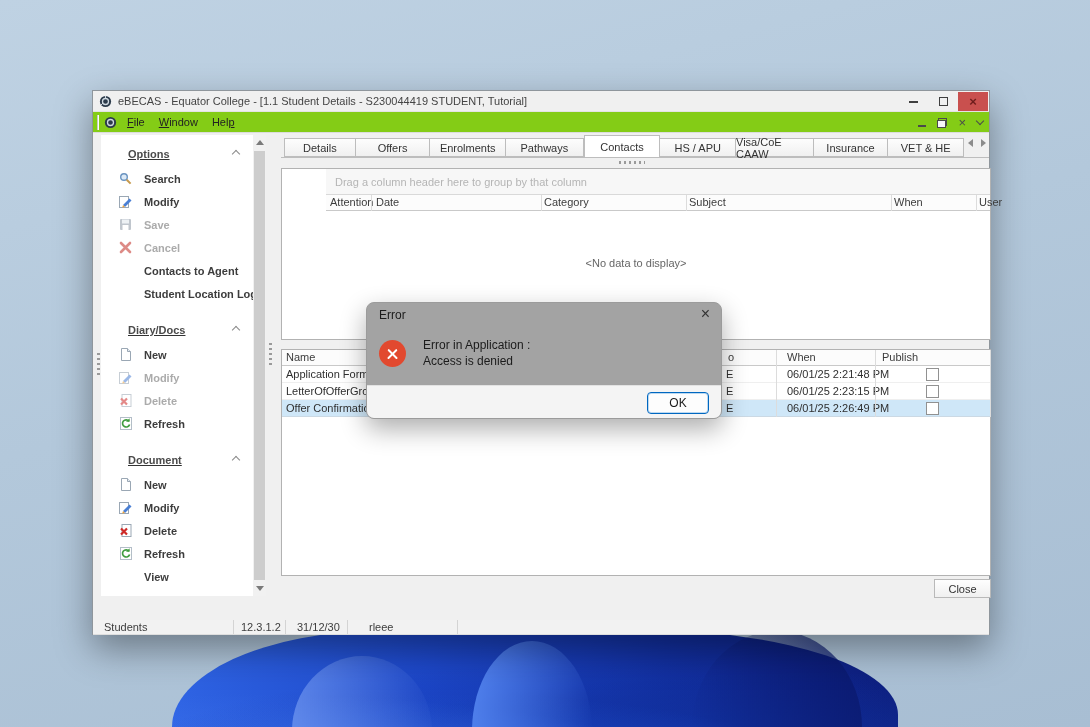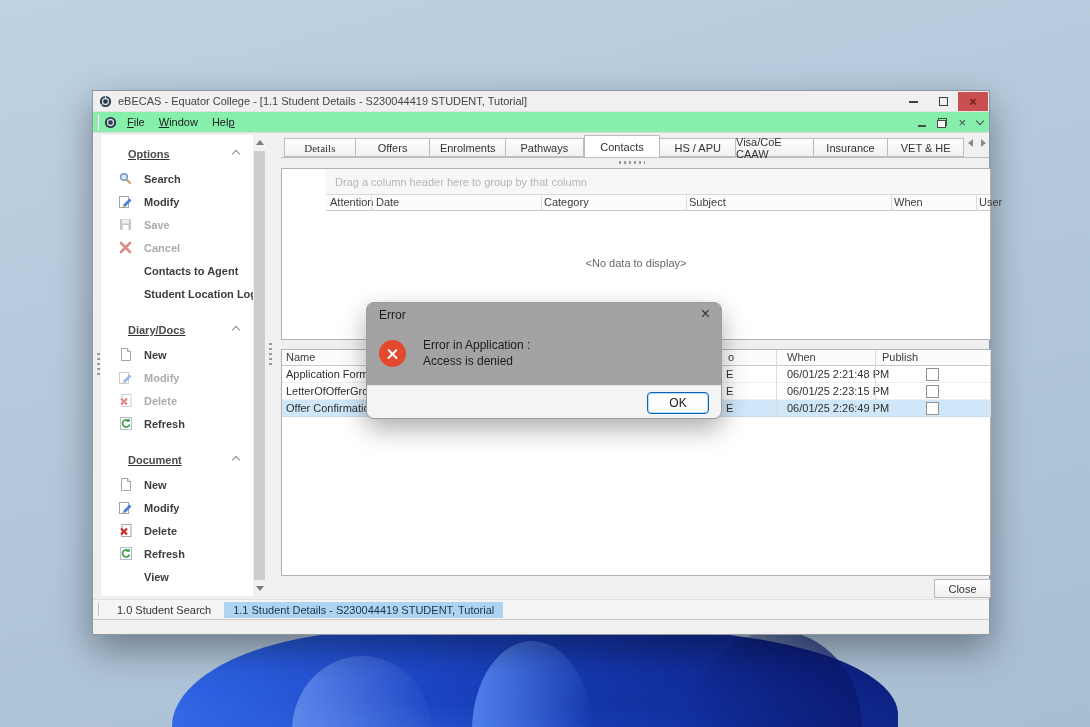--- a/index.html
+++ b/index.html
@@ -27,21 +27,21 @@
   .titlebar { position:absolute; left:0; top:0; right:0; height:21px; background:#f0f0f0;
     display:flex; align-items:center; padding-left:6px; border-bottom:1px solid #e3e3e3; }
   .titlebar .t-text { margin-left:6px; color:#444; }
   .tb-ctrls { position:absolute; right:1px; top:1px; display:flex; height:19px; }
   .tb-btn { width:30px; height:19px; display:flex; align-items:center; justify-content:center; }
   .glyph-minbar { width:9px; height:2px; background:#3f3f3f; }
   .glyph-maxbox { width:9px; height:9px; border:1.5px solid #3f3f3f; }
   .tb-close { background:#c9504e; }
   .tb-close span { color:#6e1d1c; font-weight:bold; font-size:13px; line-height:13px; }
 
-  .menubar { position:absolute; left:0; top:21px; right:0; height:21px; background:#86efac;
+  .menubar { position:absolute; left:0; top:21px; right:0; height:21px; background:#84cc16;
     border-bottom:1px solid #dcdcdc; display:flex; align-items:center; }
   .grip-v { width:1px; height:15px; border-left:1px solid #c9c9c9; border-right:1px solid #fff; margin:0 5px 0 4px; }
   .menu-item { padding:2px 7px; color:#222; }
   .mdi-ctrls { position:absolute; right:6px; top:0; height:21px; display:flex; align-items:center; gap:11px; }
   .mdi-min { width:8px; height:2px; background:#4a4a4a; margin-top:6px; }
   .mdi-restore { position:relative; width:10px; height:10px; }
   .mdi-restore::before { content:""; position:absolute; right:0; top:0; width:7px; height:6px; border:1px solid #4a4a4a; }
   .mdi-restore::after  { content:""; position:absolute; left:0; bottom:0; width:7px; height:6px; border:1px solid #4a4a4a; background:#f7f7f7; }
   .mdi-close { font-size:13px; color:#4a4a4a; line-height:10px; }
   .chev-down { width:6px; height:6px; border-right:1.5px solid #4a4a4a; border-bottom:1.5px solid #4a4a4a; transform:rotate(45deg); margin-top:-3px; }
@@ -67,21 +67,21 @@
   .arr-up { top:5px; border-bottom:5px solid #7a7a7a; }
   .arr-dn { bottom:5px; border-top:5px solid #7a7a7a; }
   .thumb { position:absolute; left:1px; width:11px; top:16px; bottom:16px; background:#cdcdcd; }
   .split-grip { position:absolute; left:176px; top:252px; width:3px; height:22px;
     background:repeating-linear-gradient(0deg,#9a9a9a 0 2px,transparent 2px 5px); }
 
   
   .tabstrip { position:absolute; left:191px; top:45px; right:25px; height:21px; display:flex; align-items:flex-end; }
   .tab { height:19px; background:linear-gradient(#fdfdfd,#f0f0f0); border:1px solid #bdbdbd; border-left:none;
     display:flex; align-items:center; justify-content:center; color:#333; }
-  .tab:first-child { border-left:1px solid #bdbdbd;font-family:Liberation Serif, serif; }
+  .tab:first-child { border-left:1px solid #bdbdbd; }
   .tab.active { height:22px; background:#fff; border-bottom:none; border-left:1px solid #bdbdbd; position:relative; z-index:2; }
   .tab-arrows { position:absolute; right:3px; top:48px; display:flex; gap:8px; align-items:center; }
   .tri-l { width:0; height:0; border-top:4px solid transparent; border-bottom:4px solid transparent; border-right:5px solid #8b8b8b; }
   .tri-r { width:0; height:0; border-top:4px solid transparent; border-bottom:4px solid transparent; border-left:5px solid #8b8b8b; }
   .tab-base { position:absolute; left:188px; right:0; top:66px; height:1px; background:#bdbdbd; }
   .dots-h { position:absolute; left:526px; top:70px; width:26px; height:3px;
     background:repeating-linear-gradient(90deg,#9a9a9a 0 2px,transparent 2px 5px); }
 
   
   .panel { position:absolute; background:#fff; border:1px solid #b2b2b2; }
@@ -406,26 +406,28 @@
       <i class="sep" style="left:494px"></i>
         <i class="sep" style="left:593px"></i>
         <i class="sep" style="left:708px"></i>
     </div>
   </div>
 
   <div class="close-btn">
     <span>Close</span>
   </div>
 
-  <div class="bottom-tabs">
-    <span class="bt-grip"></span>
-    <span class="b-tab">1.0 Student Search</span>
-    <span class="b-tab active">1.1 Student Details - S230044419  STUDENT, Tutorial</span>
-  </div>
-
+
+  <div class="statusbar">
+    <span class="st-seg" style="width:141px;padding-left:11px">Students</span>
+    <span class="st-seg" style="width:52px;padding-left:7px">12.3.1.2</span>
+    <span class="st-seg" style="width:62px;padding-left:11px">31/12/30</span>
+    <span class="st-seg" style="width:110px;padding-left:21px">rleee</span>
+    <span class="st-seg" style="flex:1;border-right:none"></span>
+  </div>
 </div>
 
 <div class="dialog">
   <div class="dlg-title">
     <span>Error</span>
     <span class="dlg-x">×</span>
   </div>
   <div class="dlg-body">
     <span class="err-ico"></span>
     <div class="dlg-text">

